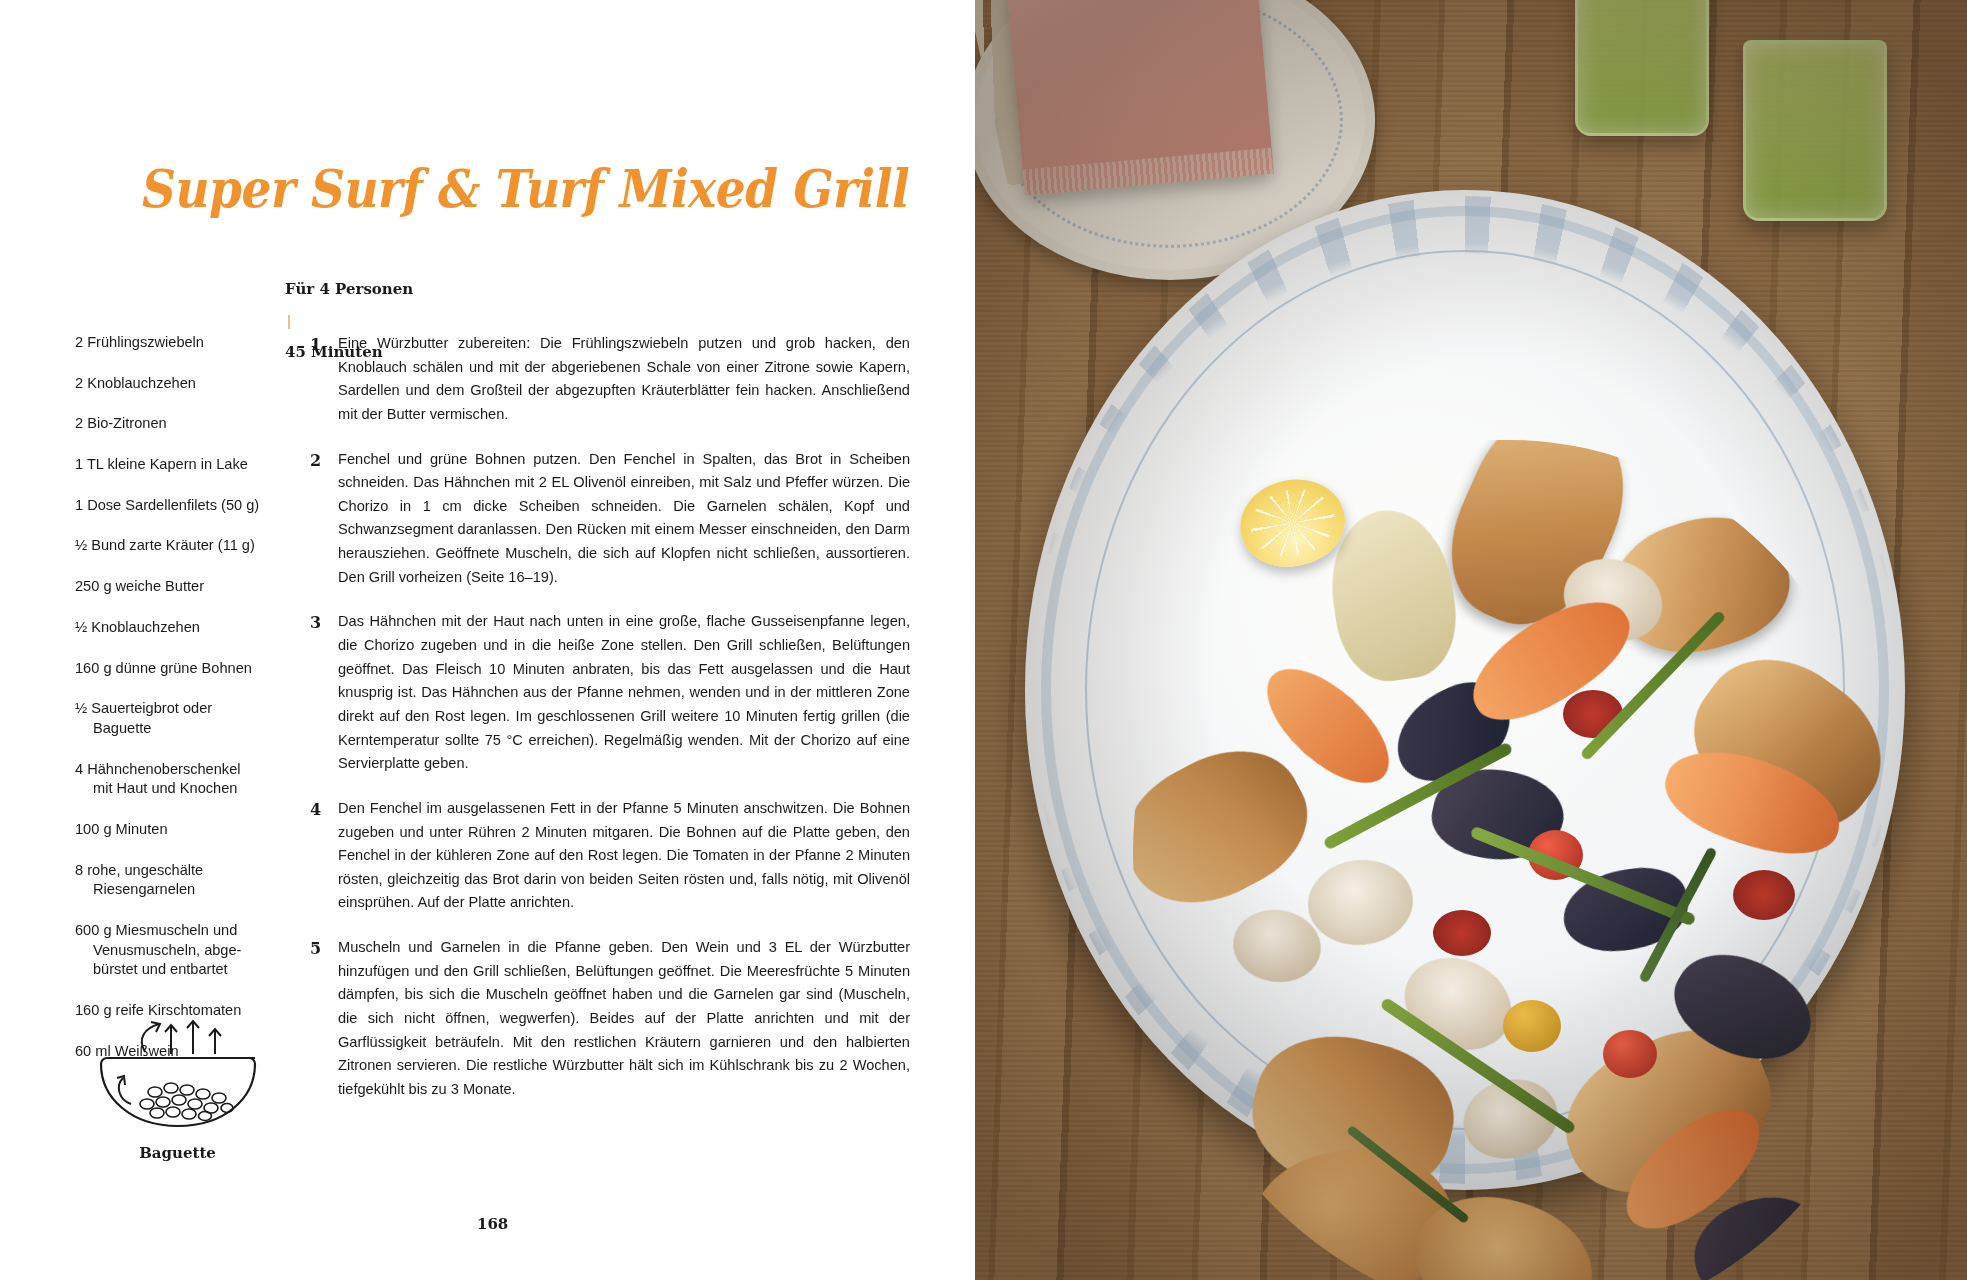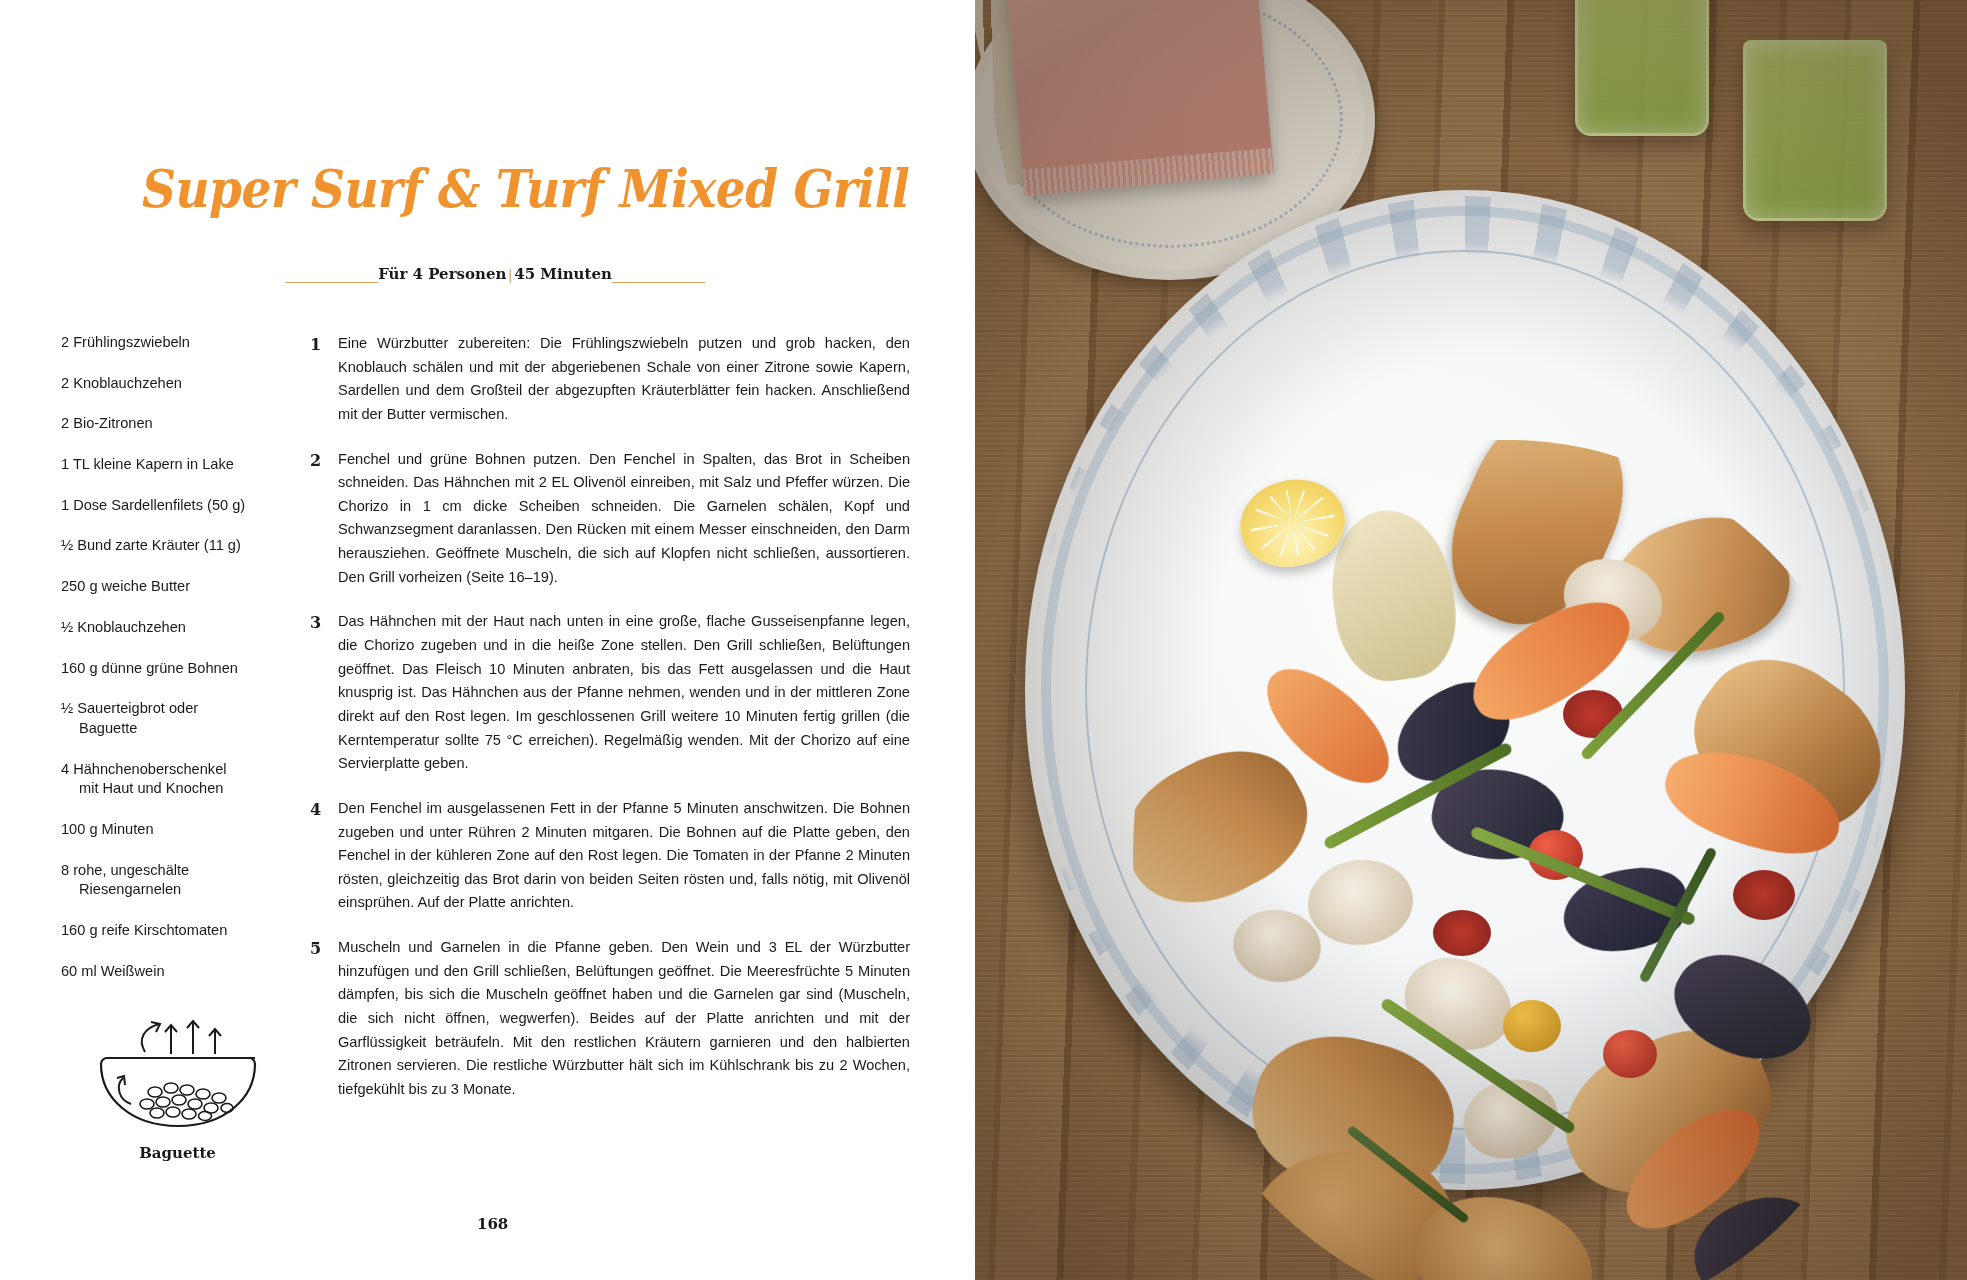--- a/index.html
+++ b/index.html
@@ -41,22 +41,24 @@
     white-space: nowrap;
     transform: scaleY(1.12);
     transform-origin: left top;
   }
   .meta-row {
     position: absolute;
     left: 285px;
     top: 265px;
     width: 420px;
     display: flex;
-    align-items: flex-end;
+    align-items: flex-start;
     justify-content: center;
+    gap: 14px;
+    flex-direction: column;
   }
   .meta-rule {
     flex: 1 1 auto;
     height: 1px;
     background: #d8a253;
   }
   .meta-text {
     font-family: "DejaVu Serif", serif;
     font-weight: bold;
     font-size: 15px;
@@ -64,21 +66,21 @@
     white-space: nowrap;
   }
   .meta-sep {
     color: #d8a253;
     font-size: 15px;
     padding: 0 2px;
   }
   
   .ingredients {
     position: absolute;
-    left: 61px;
+    left: 75px;
     top: 333px;
     width: 205px;
   }
   .ingredient {
     font-size: 14.6px;
     line-height: 1.35;
     margin-bottom: 21px;
     color: #1a1a1a;
   }
   .ingredient .cont {
@@ -343,20 +345,24 @@
       <div class="ingredient">
         <span>4 Hähnchenoberschenkel</span>
         <span class="cont">mit Haut und Knochen</span>
       </div>
       <div class="ingredient">
         <span>100 g Minuten</span>
       </div>
       <div class="ingredient">
         <span>8 rohe, ungeschälte</span>
         <span class="cont">Riesengarnelen</span>
+      </div>
+      <div class="ingredient">
+        <span>600 g Miesmuscheln und</span>
+        <span class="cont">Venusmuscheln, abge-bürstet und entbartet</span>
       </div>
       <div class="ingredient">
         <span>160 g reife Kirschtomaten</span>
       </div>
       <div class="ingredient">
         <span>60 ml Weißwein</span>
       </div>
     </div>
 
     <div class="method">

